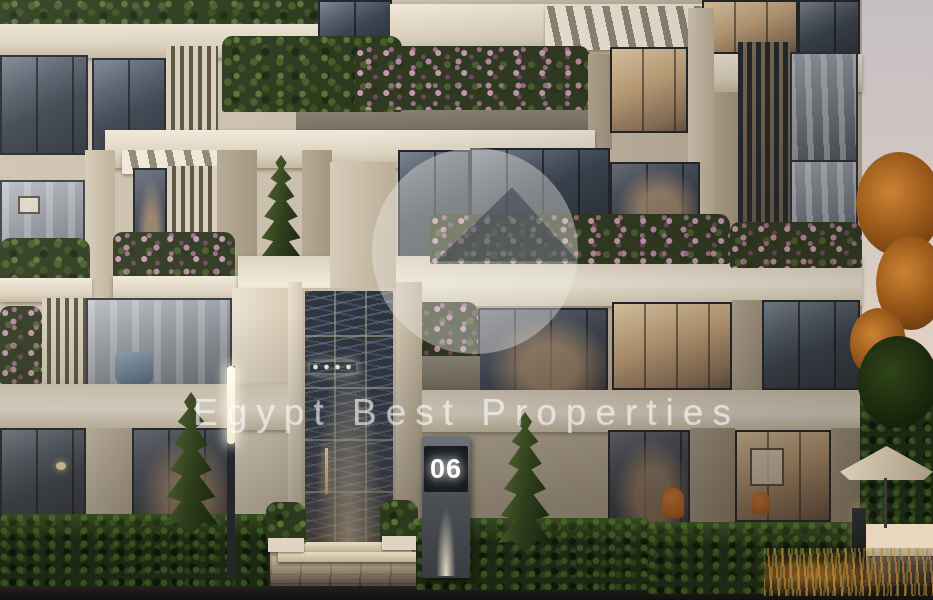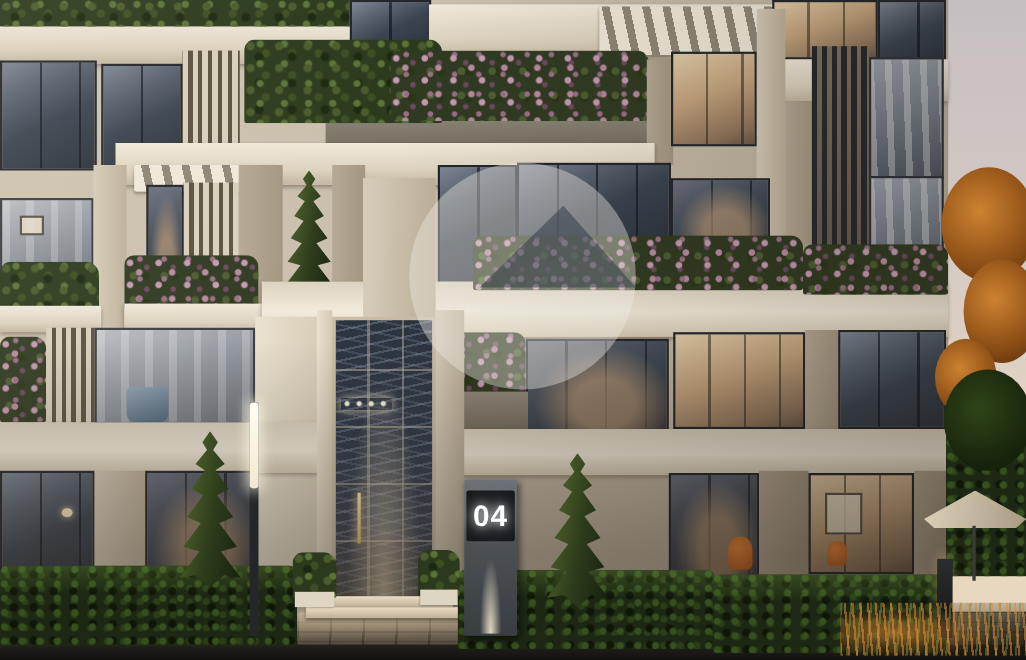--- a/index.html
+++ b/index.html
@@ -214,31 +214,32 @@
   <div class="abs greens" style="left:266px;top:502px;width:40px;height:42px;"></div>
   <div class="abs whitebox" style="left:268px;top:538px;width:36px;height:14px;"></div>
   <div class="abs greens" style="left:380px;top:500px;width:38px;height:42px;"></div>
   <div class="abs whitebox" style="left:382px;top:536px;width:34px;height:14px;"></div>
 
   <div class="abs pole" style="left:227px;top:366px;width:8px;height:212px;"></div>
   <div class="abs tube" style="left:227px;top:366px;width:8px;height:78px;"></div>
 
   <div class="abs pylon" style="left:422px;top:436px;width:48px;height:142px;">
     <div class="abs plaque" style="left:2px;top:10px;width:44px;height:46px;">
-      <span>04</span>
+      <span>06</span>
     </div>
     <div class="abs uplight" style="left:8px;top:40px;width:32px;height:100px;"></div>
   </div>
 
   <div class="abs autumn" style="left:856px;top:152px;width:86px;height:104px;"></div>
   <div class="abs autumn" style="left:876px;top:236px;width:70px;height:94px;"></div>
   <div class="abs autumn" style="left:850px;top:308px;width:56px;height:70px;"></div>
   <div class="abs treegreen" style="left:858px;top:336px;width:80px;height:92px;"></div>
   <div class="abs umbrella" style="left:840px;top:446px;width:93px;height:34px;"></div>
   <div class="abs upole" style="left:884px;top:478px;width:3px;height:50px;"></div>
   <div class="abs bollard" style="left:852px;top:508px;width:14px;height:72px;"></div>
   <div class="abs grasses" style="left:764px;top:548px;width:169px;height:48px;"></div>
 
   <div class="abs wm-circle" style="left:372px;top:148px;width:206px;height:206px;">
     <div class="wm-pyramid"></div>
   </div>
+  <div class="abs wm-text" style="left:0;top:392px;width:933px;">Egypt Best Properties</div>
 
 </div>
 
 </body></html>

